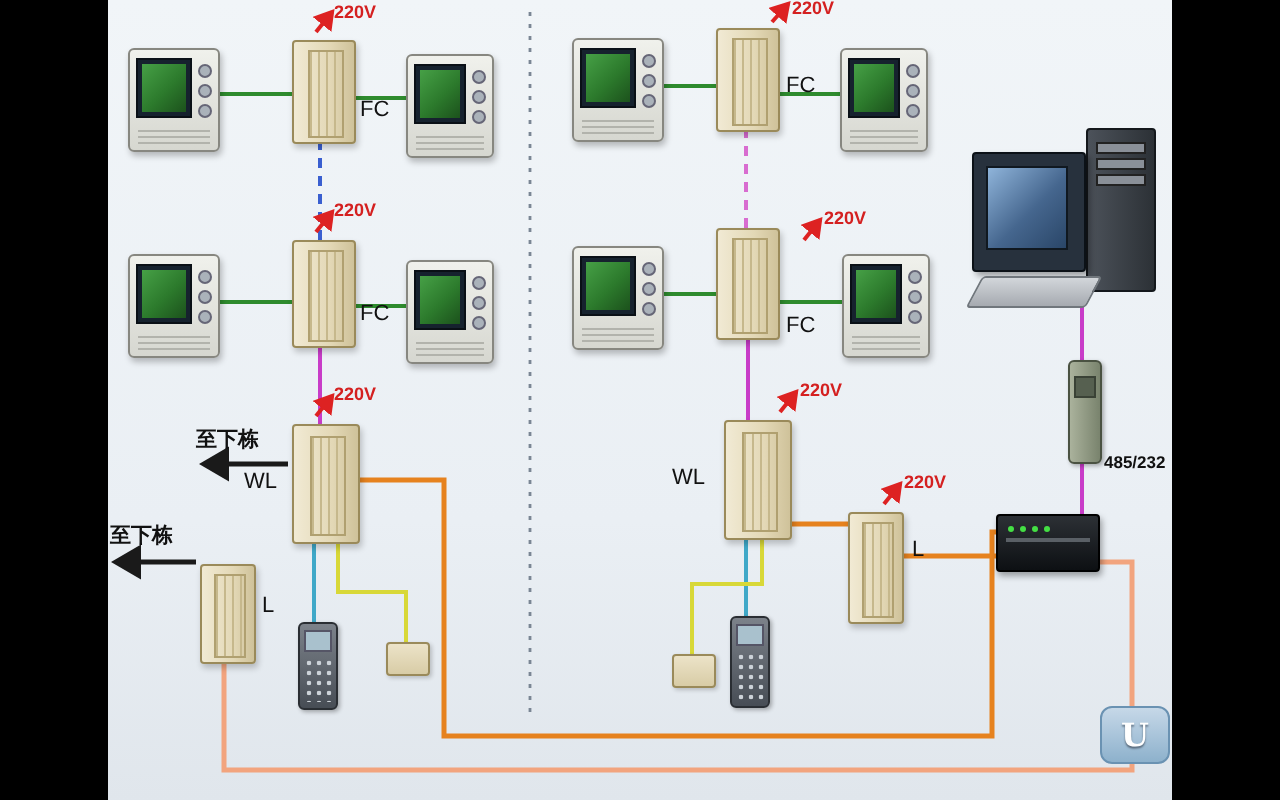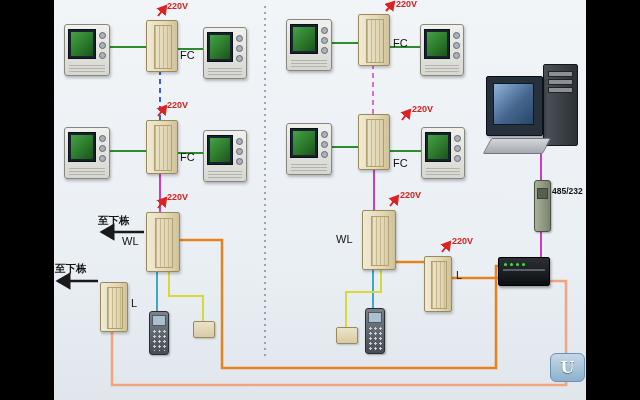--- a/index.html
+++ b/index.html
@@ -59,21 +59,21 @@
   .logo{position:absolute;display:flex;align-items:center;justify-content:center;
         background:linear-gradient(180deg,#c6d8e8,#8db1cc);border:1px solid #6a92b2;border-radius:6px;
         color:#fff;font-weight:bold;font-size:16px;font-family:"DejaVu Serif",serif;
         text-shadow:0 1px 1px #567;}
 
   
   .lbl{position:absolute;color:#111;white-space:nowrap;line-height:1;}
   .lbl.big{font-size:11px;font-weight:normal;}
   .lbl.power{font-size:9px;font-weight:bold;color:#d42020;}
   .lbl.cn{font-size:10.5px;font-weight:bold;}
-  .lbl.small{font-size:8.5px;font-weight:bold;}
+  .lbl.small{font-size:8.5px;font-weight:bold;margin-top:40px;}
 </style>
 </head>
 <body>
 
 <div id="stage">
   <div id="canvas-bg"></div>
   <div class="bar" style="left:0;width:54px;"></div>
   <div class="bar" style="left:586px;width:54px;"></div>
 
   <svg id="wires" width="640" height="400" viewBox="0 0 640 400">

